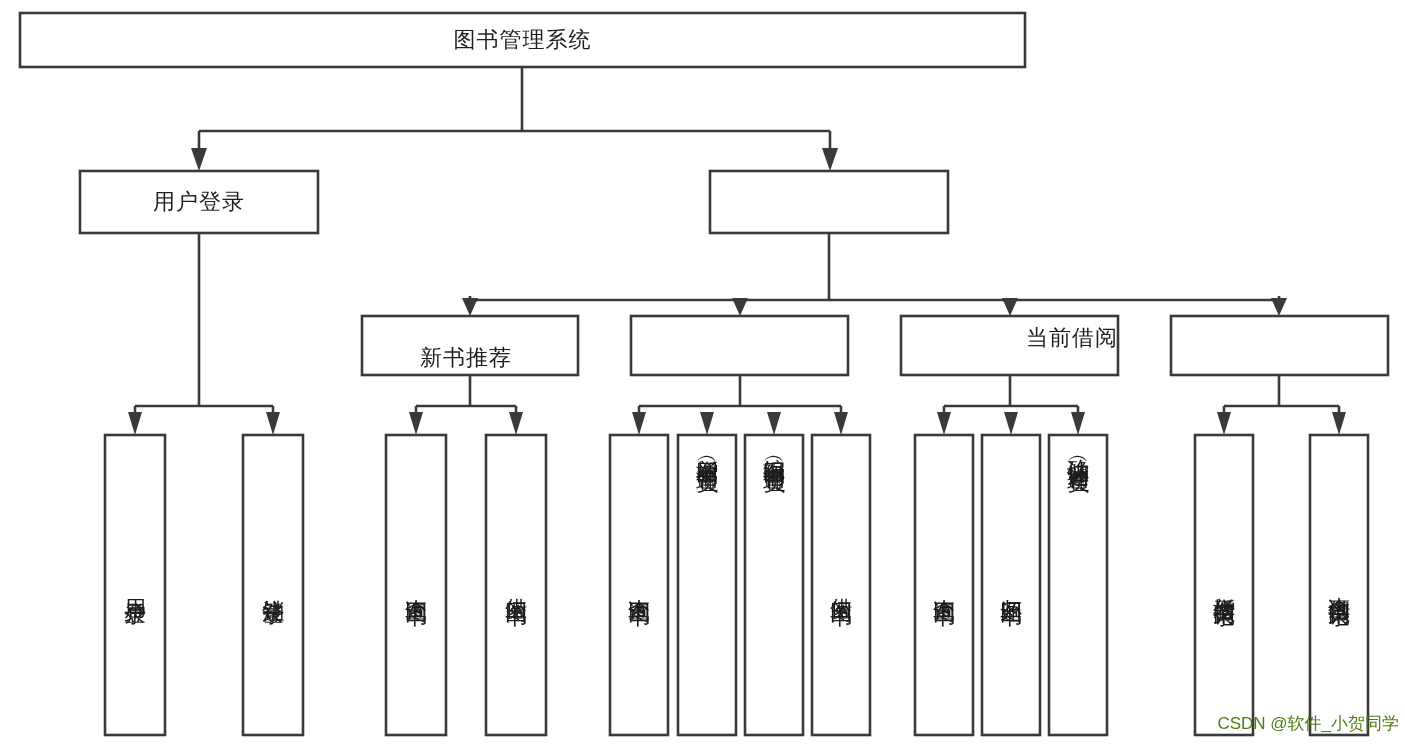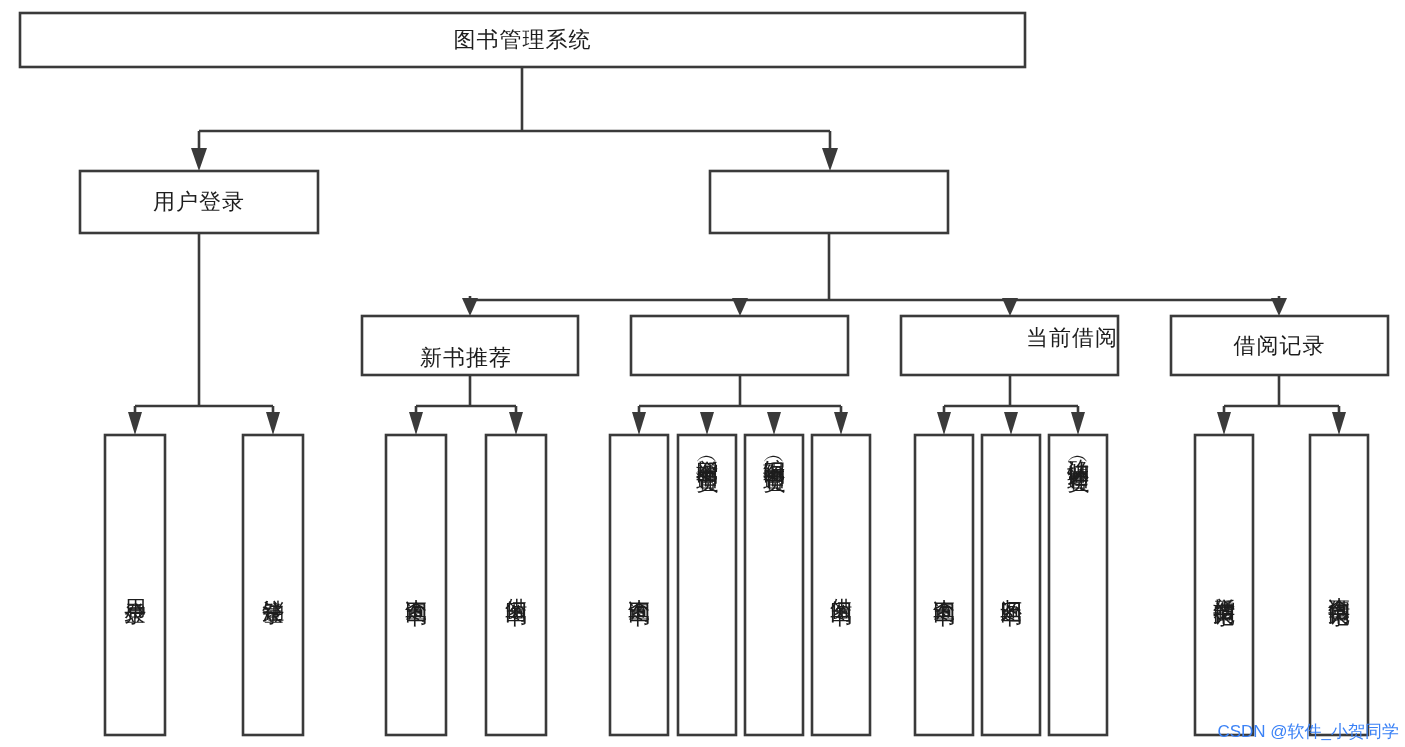--- a/index.html
+++ b/index.html
@@ -69,24 +69,24 @@
   .hlabel-text {
     font-family: "Liberation Sans", "DejaVu Sans", sans-serif;
     font-size: 22px;
     color: #1d1d1d;
     letter-spacing: 1px;
     white-space: nowrap;
   }
   #watermark {
     position: absolute;
     right: 6px;
-    bottom: 4px;
+    bottom: 12px;
     font-family: "Liberation Sans", "DejaVu Sans", sans-serif;
     font-size: 17px;
-    color: #3b82f6;
+    color: #4d7c0f;
     white-space: nowrap;
     pointer-events: none;
   }
 </style>
 </head>
 <body>
 
 <div id="diagram-root">
 
   <svg id="flow-svg" viewBox="0 0 1405 747">
@@ -196,23 +196,20 @@
   <div class="hlabel-wrap" style="left:80px; top:171px; width:238px; height:62px;">
     <span class="hlabel-text">用户登录</span>
   </div>
 
   <div class="hlabel-wrap" style="left:362px; top:316px; width:208px; height:59px;margin-top:12px;">
     <span class="hlabel-text">新书推荐</span>
   </div>
   <div class="hlabel-wrap" style="left:901px; top:316px; width:217px; height:43px;justify-content:flex-end;">
     <span class="hlabel-text">当前借阅</span>
   </div>
-  <div class="hlabel-wrap" style="left:1171px; top:316px; width:217px; height:59px;">
-    <span class="hlabel-text">借阅记录</span>
-  </div>
 
   <div class="vlabel-wrap" style="left:105px; top:435px; width:60px; height:300px;">
     <span class="vlabel-text">用户登录</span>
   </div>
   <div class="vlabel-wrap" style="left:243px; top:435px; width:60px; height:300px;">
     <span class="vlabel-text">注销登录</span>
   </div>
 
   <div class="vlabel-wrap" style="left:386px; top:435px; width:60px; height:300px;">
     <span class="vlabel-text">查询图书</span>

